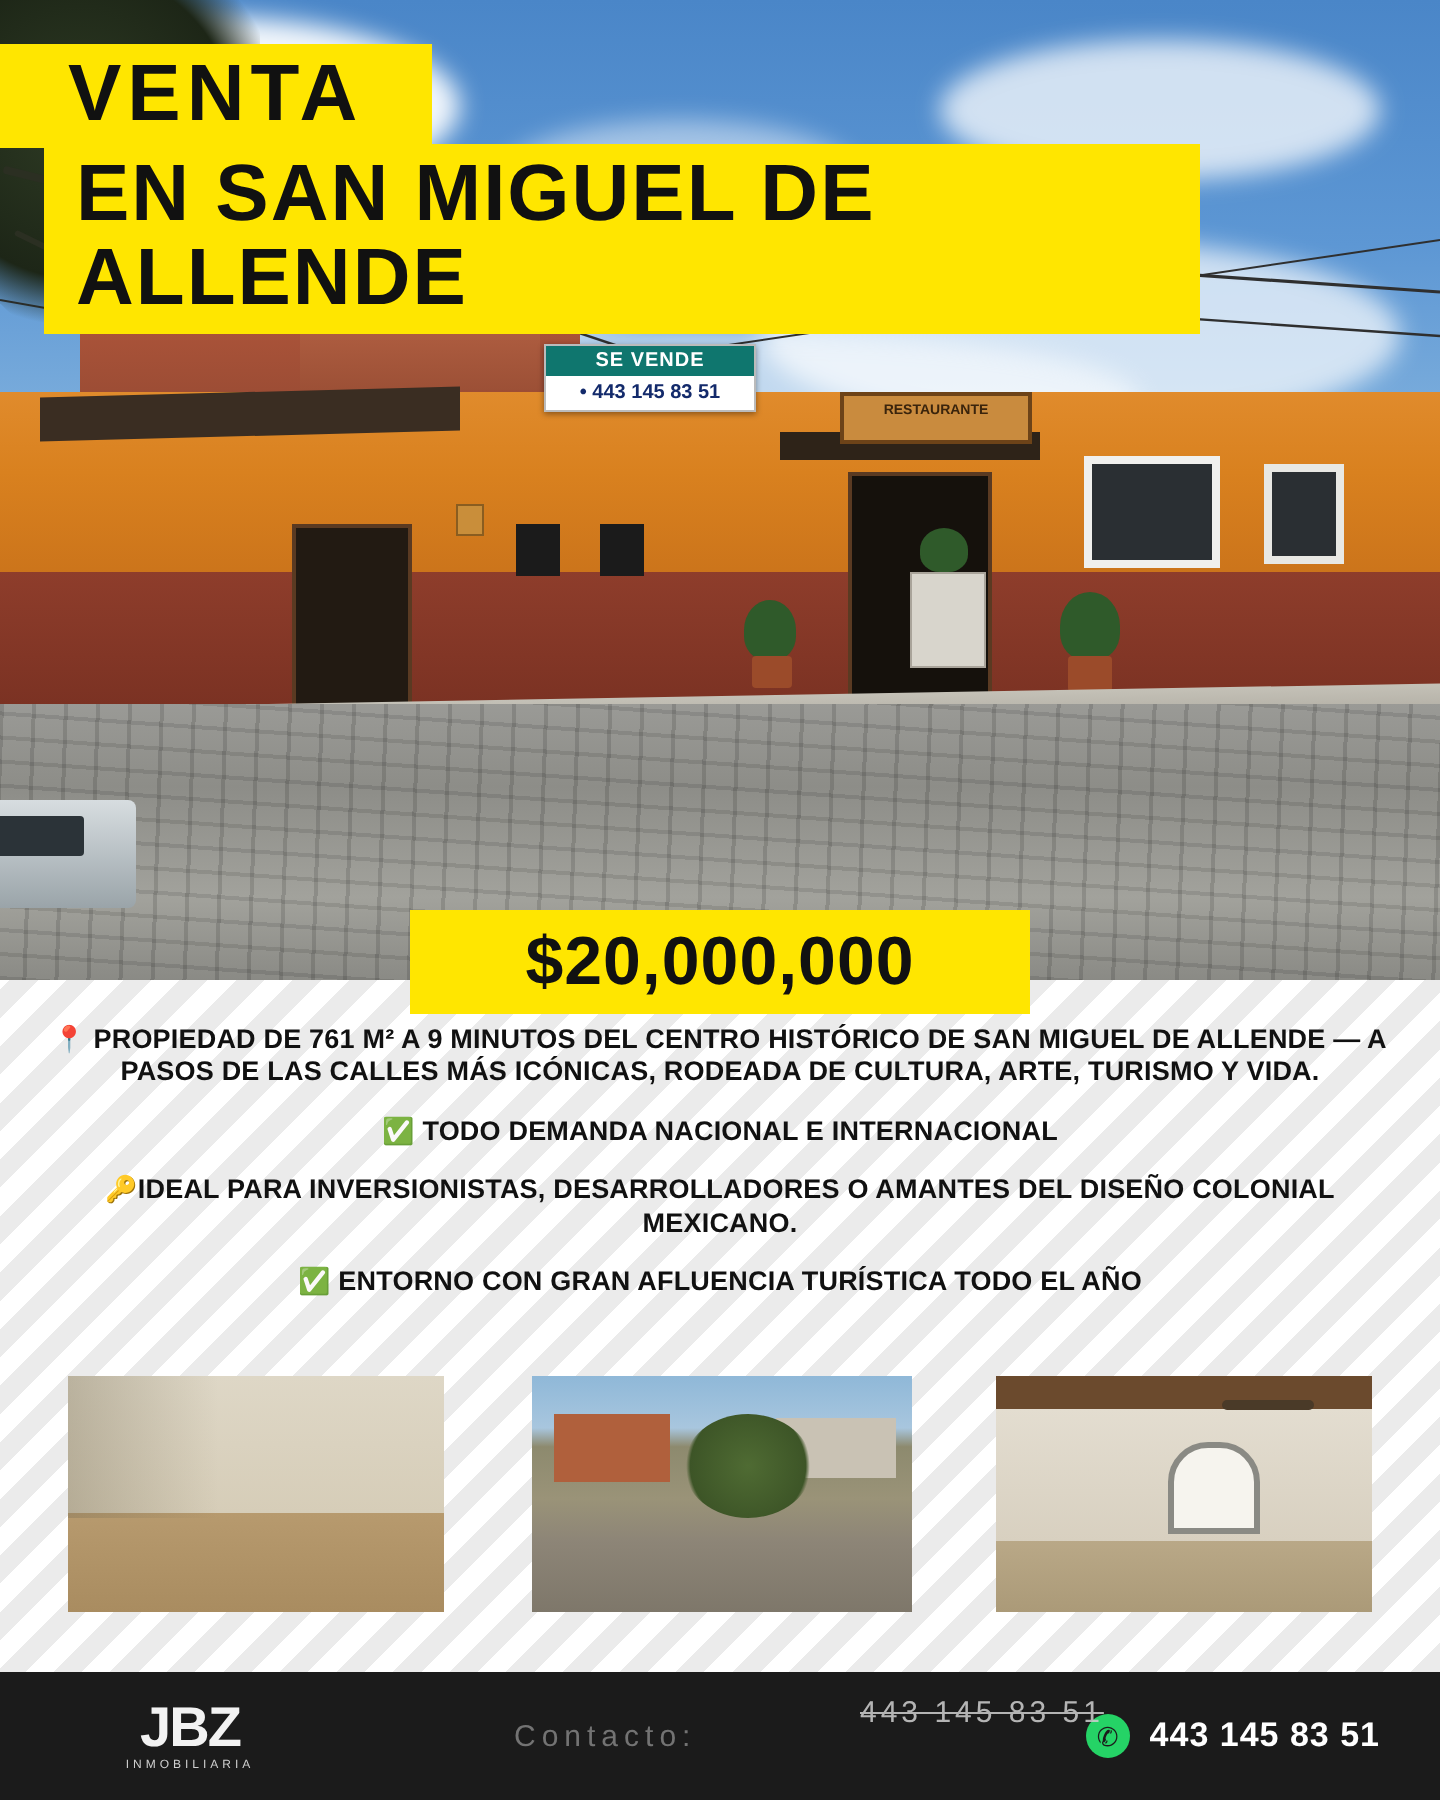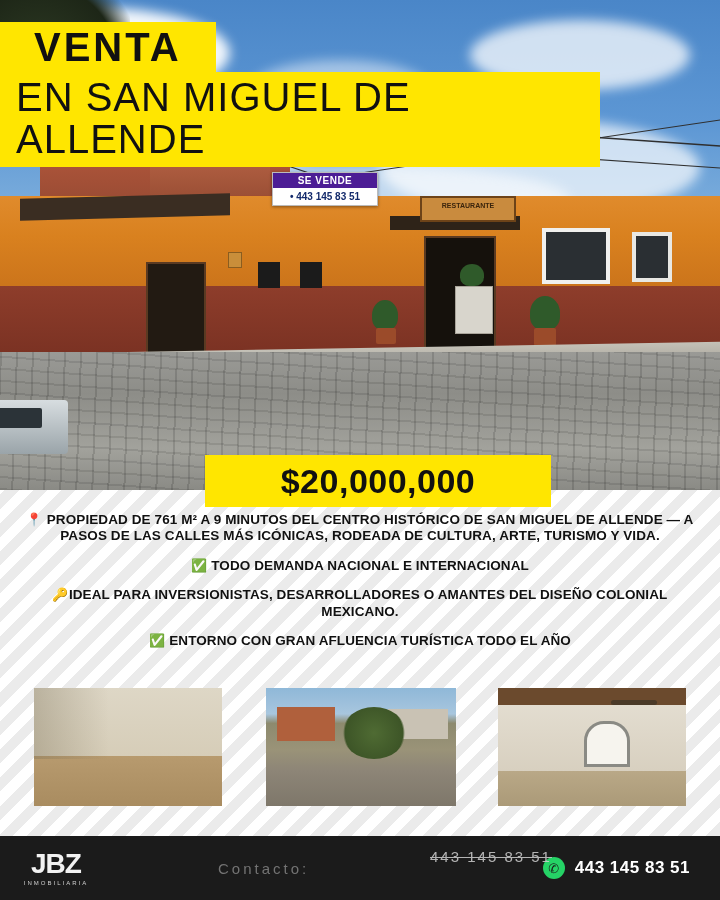--- a/index.html
+++ b/index.html
@@ -116,21 +116,21 @@
     padding-top: 3px; font-weight: bold;
   }
 
   .sign-vende {
     position: absolute; left: 272px; top: 172px; width: 106px;
     background: #ffffff; border: 1px solid #bbb;
     text-align: center;
     box-shadow: 0 1px 3px rgba(0,0,0,.4);
   }
   .sign-vende .top {
-    background: #4c1d95; color: #fff; font-size: 10px; font-weight: bold;
+    background: #0f766e; color: #fff; font-size: 10px; font-weight: bold;
     letter-spacing: .5px; padding: 2px 0;
   }
   .sign-vende .bot {
     color: #132a6b; font-size: 10px; font-weight: bold; padding: 3px 0;
   }
 
   .street {
     position: absolute; left: 0; top: 352px; width: 720px; height: 138px;
     background: linear-gradient(180deg, #9a9a96 0%, #8d8d88 30%, #a2a29c 70%, #8a8a85 100%);
   }
@@ -166,28 +166,28 @@
     background: #ffe600; color: #111;
     font-size: 40px; font-weight: bold; letter-spacing: 3px;
     padding: 4px 34px 6px 34px; line-height: 1.05;
   }
   .title-line2 {
     display: block; margin-top: -2px;
   }
   .title-line2 span {
     display: inline-block;
     background: #ffe600; color: #111;
-    font-size: 40px; font-weight: normal; letter-spacing: 1px;
-    padding: 4px 16px 7px 16px; line-height: 1.05;
+    font-size: 40px; font-weight: bold; letter-spacing: 1px;
+    padding: 4px 16px 7px 16px; line-height: 1.05; margin-left: 22px;
   }
 
   
   .price {
     position: absolute; top: 455px; left: 205px;
-    width: 346px; height: 52px;
+    width: 310px; height: 52px;
     background: #ffe600; color: #111;
     font-size: 34px; font-weight: bold; letter-spacing: .5px;
     display: flex; align-items: center; justify-content: center;
   }
 
   
   .bullets {
     position: absolute; top: 512px; left: 16px; width: 688px;
     text-align: center;
   }
@@ -243,21 +243,21 @@
   }
   .yard-house2 {
     position: absolute; left: 64%; top: 18%; width: 60px; height: 30px;
     background: #c9c2b4;
   }
 
   
   .footer {
     position: absolute; left: 0; top: 836px; width: 720px; height: 64px;
     background: #1b1b1b;
-    display: flex; align-items: center;
+    display: flex; align-items: center; padding-left: 39px;
   }
   .logo {
     width: 112px; display: flex; flex-direction: column; align-items: center;
     justify-content: center; color: #fff;
   }
   .logo-mark {
     font-size: 28px; font-weight: bold; letter-spacing: -1px; line-height: 1;
     color: #f2f2f2;
   }
   .logo-sub { font-size: 6px; letter-spacing: 2px; color: #cfcfcf; margin-top: 2px; }

